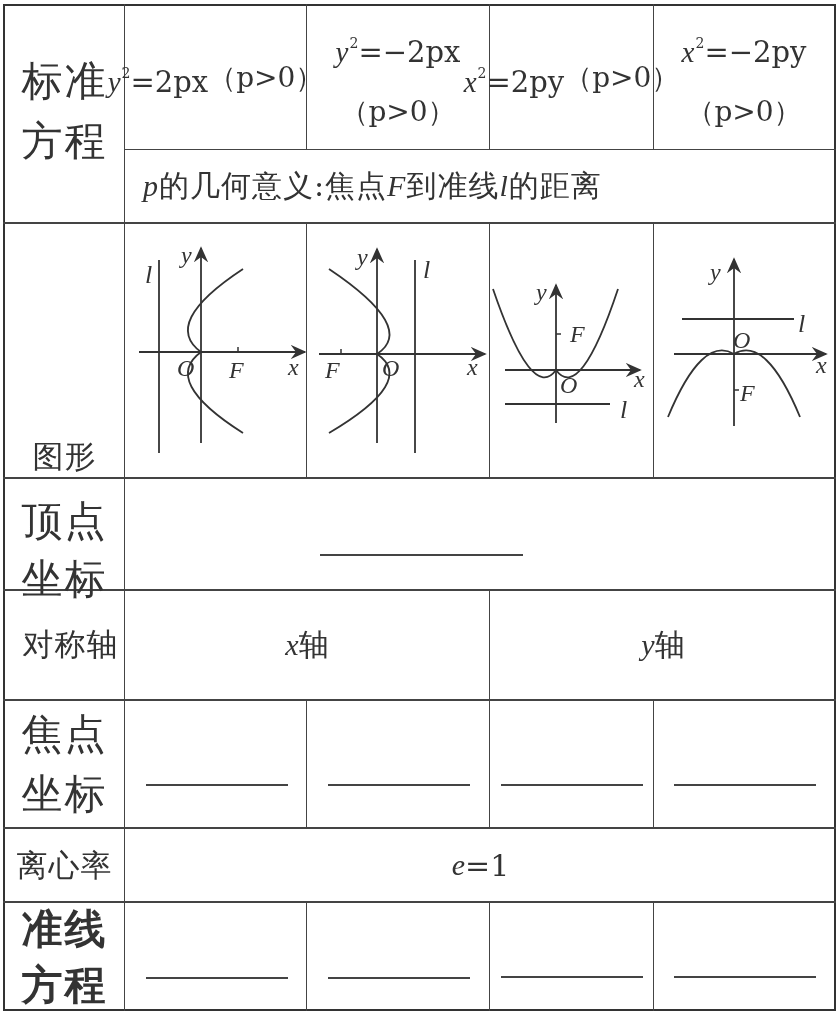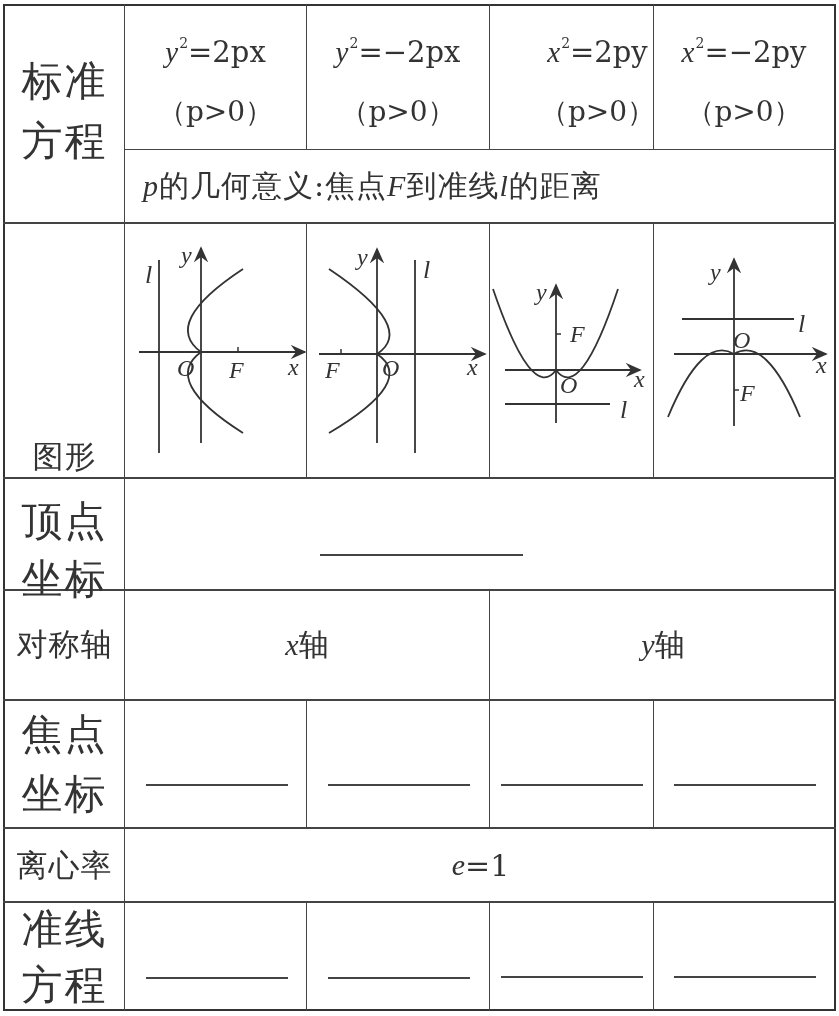--- a/index.html
+++ b/index.html
@@ -61,44 +61,44 @@
   <span class="label">标准</span>
   <span class="label">方程</span>
 </div>
 <div class="cell" style="left:5px; top:222px; width:119px; height:256px;align-items:flex-end;">
   <span class="label-one">图形</span>
 </div>
 <div class="cell" style="left:5px; top:478px; width:119px; height:143px; flex-direction:column;">
   <span class="label" style="line-height:58px">顶点</span>
   <span class="label" style="line-height:58px">坐标</span>
 </div>
-<div class="cell" style="left:5px; top:590px; width:119px; height:110px;">
+<div class="cell" style="left:11px; top:590px; width:119px; height:110px;">
   <span class="label-one">对称轴</span>
 </div>
 <div class="cell" style="left:5px; top:700px; width:119px; height:128px; flex-direction:column;">
   <span class="label">焦点</span>
   <span class="label">坐标</span>
 </div>
 <div class="cell" style="left:5px; top:828px; width:119px; height:76px;">
   <span class="label-one">离心率</span>
 </div>
-<div class="cell" style="left:5px; top:902px; width:119px; height:109px; flex-direction:column;">
+<div class="cell" style="left:5px; top:902px; width:119px; height:109px; flex-direction:column;font-weight:bold;">
   <span class="label" style="line-height:56px">准线</span>
   <span class="label" style="line-height:56px">方程</span>
 </div>
 
-<div class="cell eq" style="left:125px; top:6px; width:181px; height:143px; flex-direction:column;">
+<div class="cell eq" style="left:125px; top:6px; width:181px; height:143px; flex-direction:row;">
   <span><i>y</i><sup>2</sup><span>=2px</span></span>
   <span class="cond">（p&gt;0）</span>
 </div>
 <div class="cell eq" style="left:307px; top:6px; width:182px; height:143px; flex-direction:column;">
   <span><i>y</i><sup>2</sup><span>=−2px</span></span>
   <span class="cond">（p&gt;0）</span>
 </div>
-<div class="cell eq" style="left:516px; top:6px; width:163px; height:143px; flex-direction:column;">
+<div class="cell eq" style="left:490px; top:6px; width:163px; height:143px; flex-direction:row;">
   <span><i>x</i><sup>2</sup><span>=2py</span></span>
   <span class="cond">（p&gt;0）</span>
 </div>
 <div class="cell eq" style="left:654px; top:6px; width:180px; height:143px; flex-direction:column;">
   <span><i>x</i><sup>2</sup><span>=−2py</span></span>
   <span class="cond">（p&gt;0）</span>
 </div>
 
 <div class="cell meaning" style="left:125px; top:150px; width:711px; height:72px; justify-content:flex-start; padding-left:18px;">
   <i>p</i>

